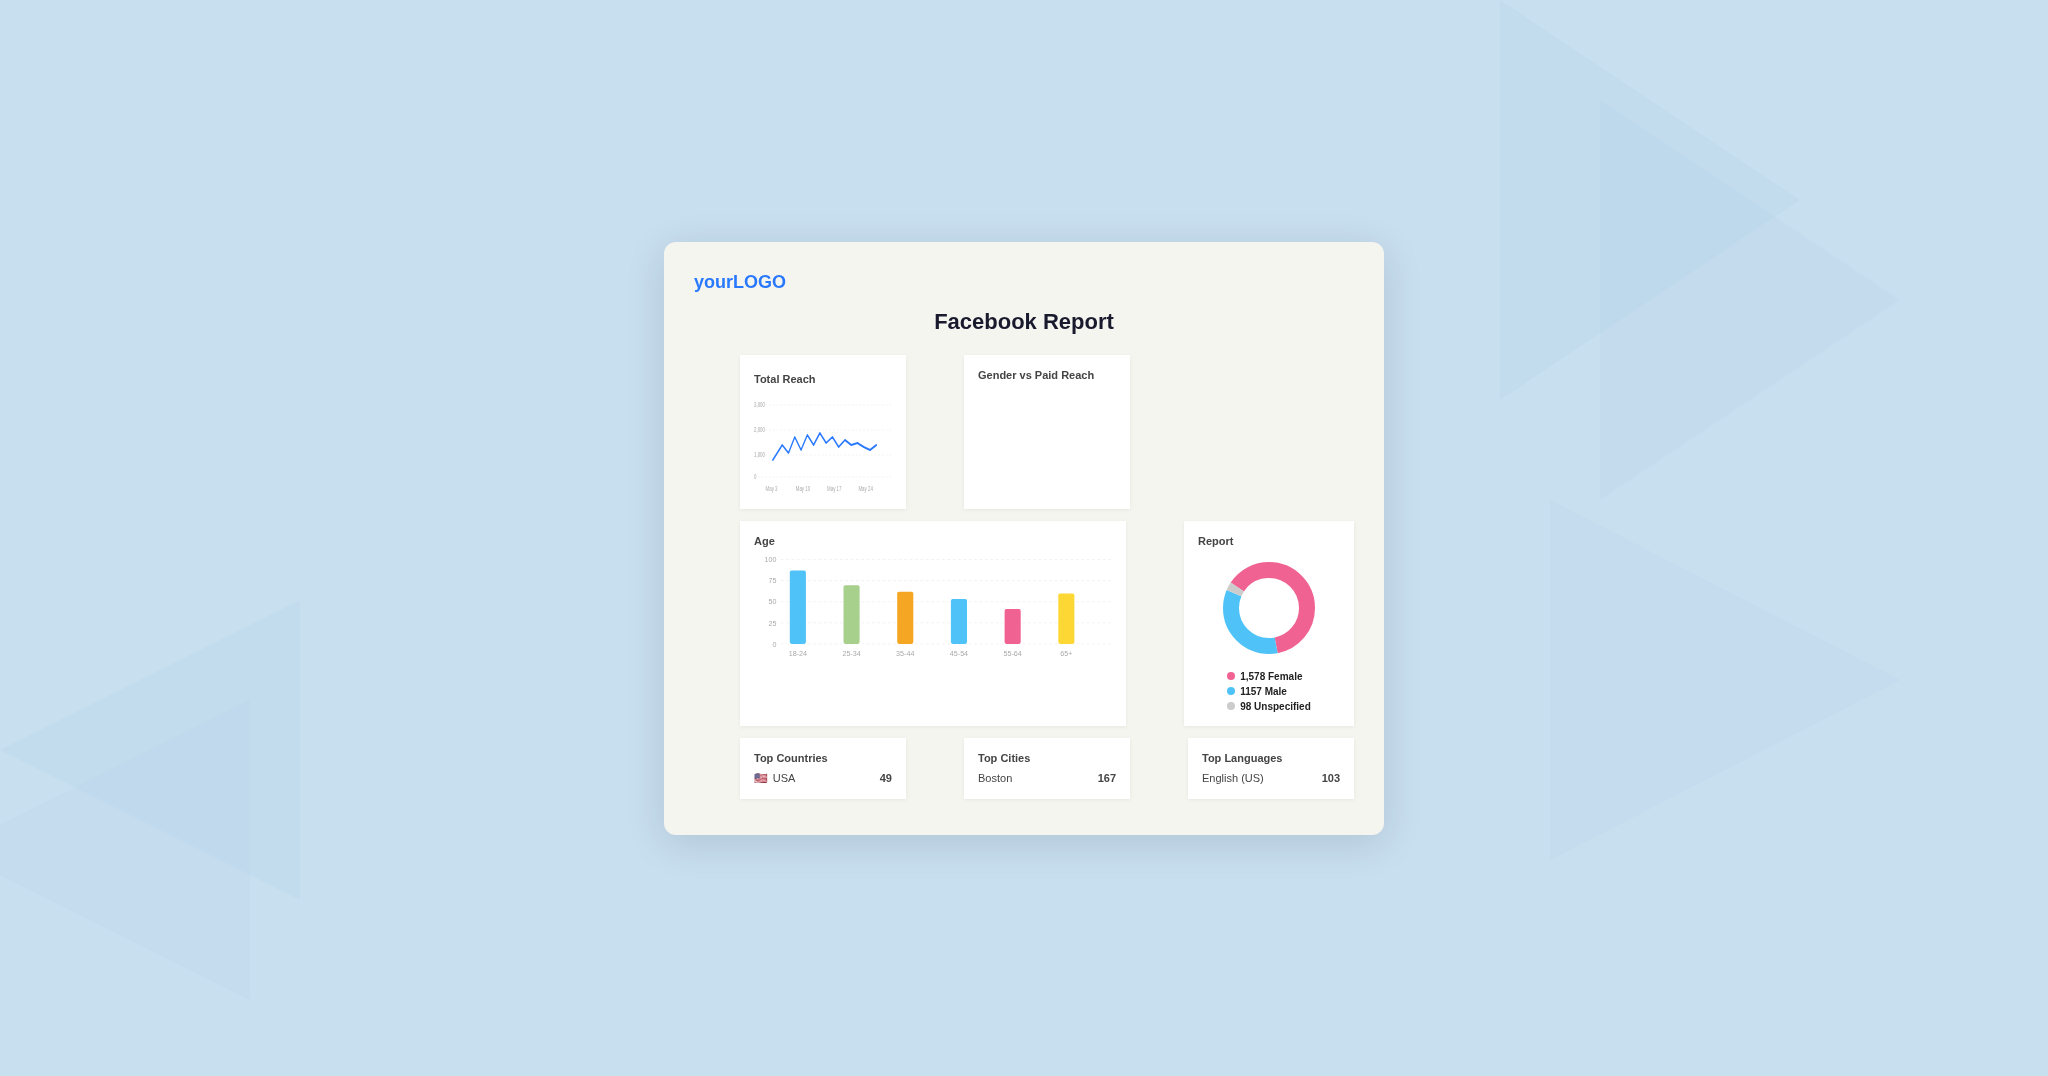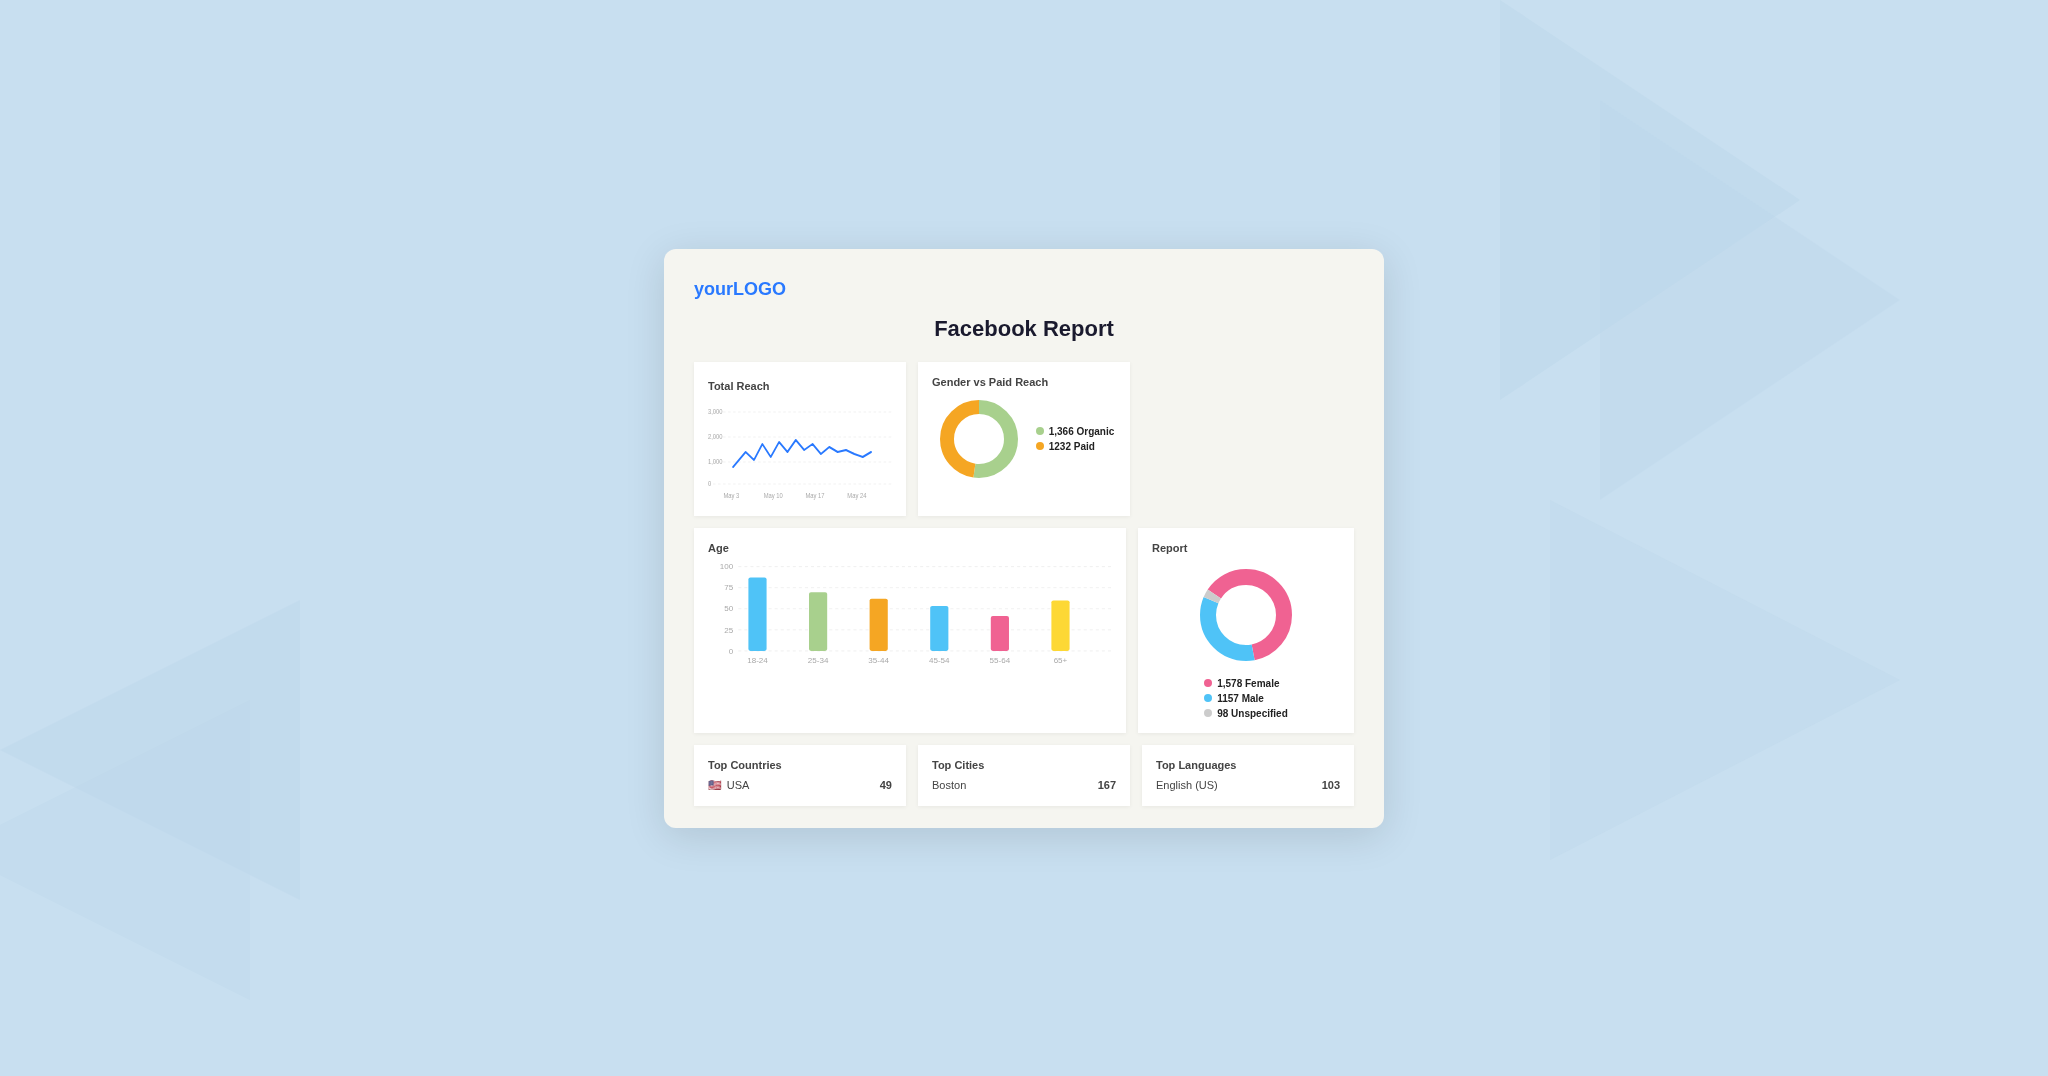--- a/index.html
+++ b/index.html
@@ -22,21 +22,21 @@
       z-index: 0;
     }
 
     
     .report-card {
       position: relative;
       z-index: 1;
       background: #f5f5f0;
       border-radius: 12px;
       width: 720px;
-      padding: 30px 30px 22px 30px;
+      padding: 30px 30px 36px 30px;
       box-shadow: 0 8px 40px rgba(0,0,0,0.12);
     }
 
     .logo-area {
       margin-bottom: 16px;
     }
     .logo-text {
       font-size: 18px;
       color: #555;
       font-weight: 300;
@@ -71,20 +71,21 @@
       display: grid;
       grid-template-columns: 1fr 1fr 1fr;
       gap: 12px;
     }
 
     .card {
       background: #fff;
       border-radius: 0;
       padding: 14px;
       box-shadow: 0 1px 4px rgba(0,0,0,0.06);
+      margin-left: 46px;
     }
 
     .card-title {
       font-size: 11px;
       font-weight: 600;
       color: #444;
       margin-bottom: 2px;
     }
 
     
@@ -217,41 +218,20 @@
           <text x="28" y="96" font-size="7" fill="#aaa" text-anchor="middle">May 3</text>
           <text x="78" y="96" font-size="7" fill="#aaa" text-anchor="middle">May 10</text>
           <text x="128" y="96" font-size="7" fill="#aaa" text-anchor="middle">May 17</text>
           <text x="178" y="96" font-size="7" fill="#aaa" text-anchor="middle">May 24</text>
         </svg>
       </div>
     </div>
 
     <div class="card">
       <div class="card-title">Gender vs Paid Reach</div>
-      <div class="donut-container">
-        <div class="donut-wrap">
-          <svg width="90" height="90" viewBox="0 0 90 90">
-
-            <circle cx="45" cy="45" r="32" fill="none" stroke="#a8d08d" stroke-width="14" stroke-dasharray="105 96" stroke-dashoffset="0" transform="rotate(-90 45 45)"></circle>
-            <circle cx="45" cy="45" r="32" fill="none" stroke="#f5a623" stroke-width="14" stroke-dasharray="96 105" stroke-dashoffset="-105" transform="rotate(-90 45 45)"></circle>
-
-            <circle cx="45" cy="45" r="20" fill="white"></circle>
-          </svg>
-          <div class="donut-legend">
-            <div class="legend-item">
-              <div class="legend-dot" style="background:#a8d08d;"></div>
-              <span><span class="legend-value">1,366 Organic</span></span>
-            </div>
-            <div class="legend-item">
-              <div class="legend-dot" style="background:#f5a623;"></div>
-              <span><span class="legend-value">1232 Paid</span></span>
-            </div>
-          </div>
-        </div>
-      </div>
     </div>
 
 
   </div>
 
   <div class="row-2">
 
     <div class="card">
       <div class="card-title">Age</div>
       <div class="bar-chart-container">

